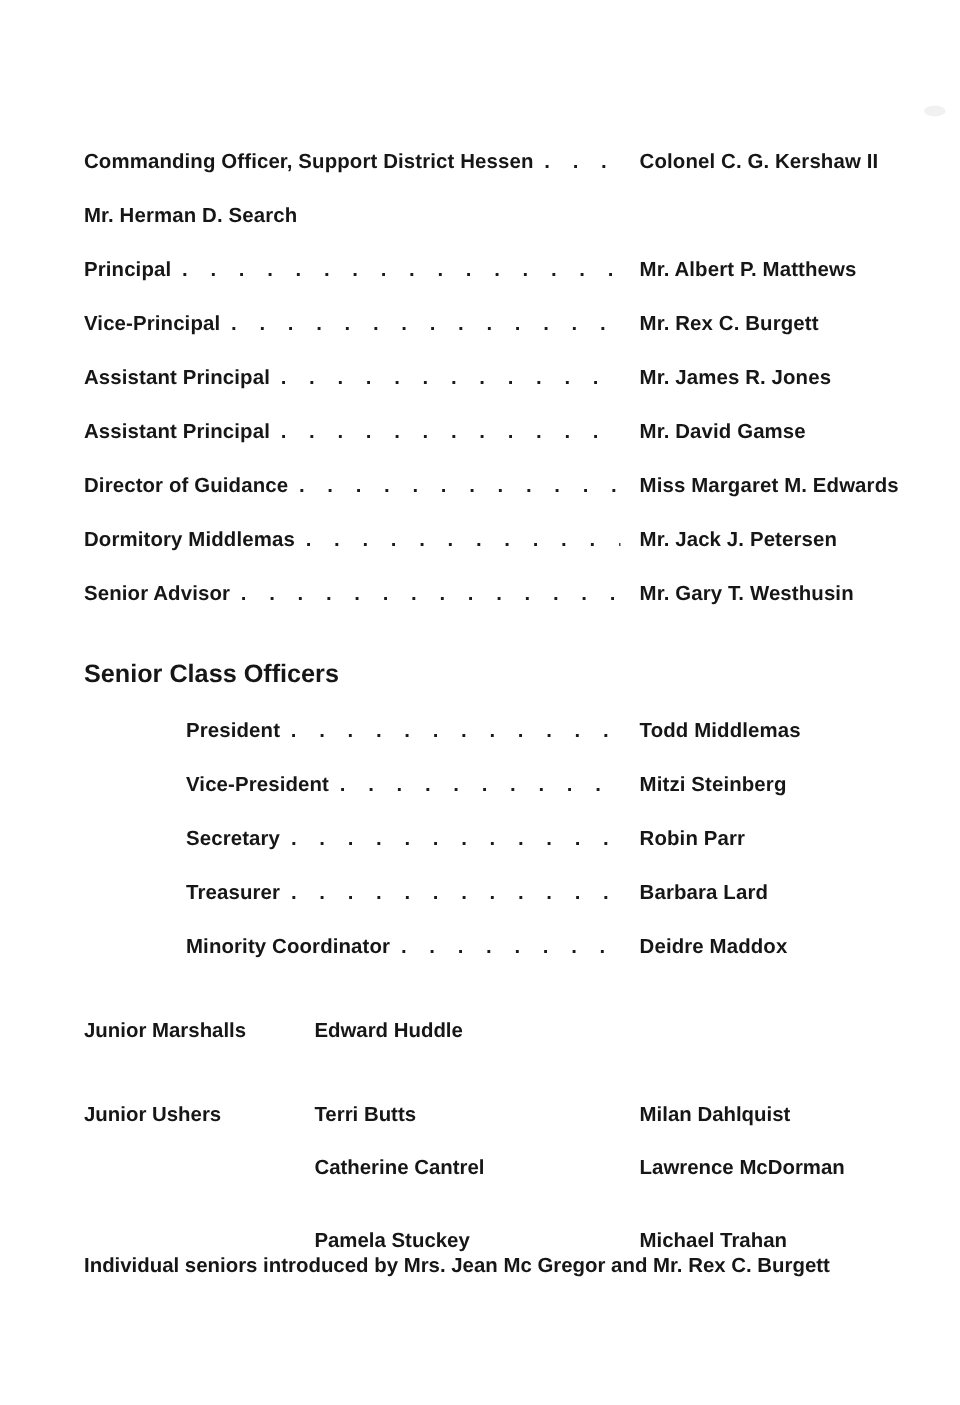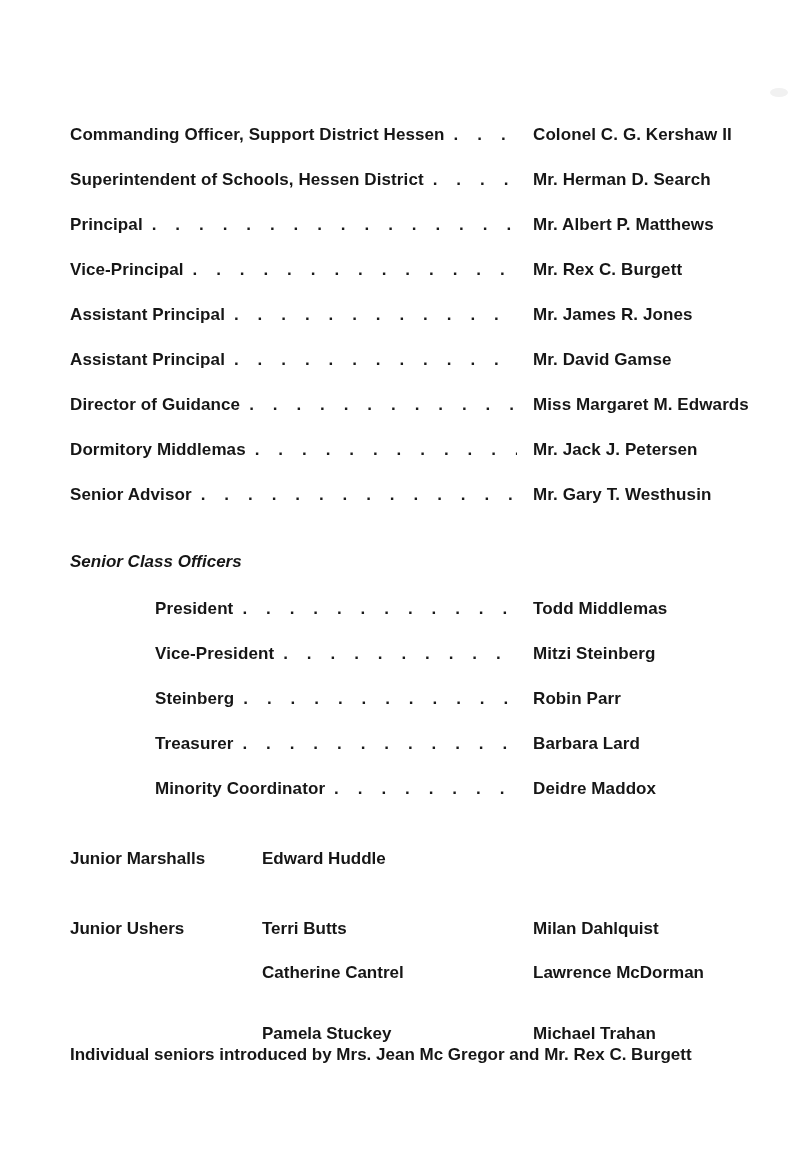--- a/index.html
+++ b/index.html
@@ -40,26 +40,25 @@
   .dots {
     flex: 1;
     overflow: hidden;
     white-space: nowrap;
     word-spacing: 14px;
     margin-right: 16px;
     color: #1a1a1a;
   }
   .name { white-space: nowrap; flex: none; }
   .heading {
-    font-size: 17px;
+    font-size: 21px;
     line-height: 21px;
     height: 21px;
     margin-top: 46px;
     margin-bottom: 0;
-    font-style: italic;
   }
   .officers-list { margin-top: 26px; }
   .three-col {
     display: flex;
     align-items: baseline;
     height: 21px;
     font-size: 17px;
     line-height: 21px;
   }
   .three-col .c1 { width: 192px; flex: none; white-space: nowrap; }
@@ -89,24 +88,20 @@
 
   <section>
     <div class="row">
       <span class="leftblock">
           <span class="label">Commanding Officer, Support District Hessen</span>
           <span class="dots">. . .</span>
         </span>
       <span class="name">Colonel C. G. Kershaw II</span>
     </div>
     <div class="row">
-      <span class="leftblock">
-          <span class="label">Superintendent of Schools, Hessen District</span>
-          <span class="dots">. . . .</span>
-        </span>
       <span class="name">Mr. Herman D. Search</span>
     </div>
     <div class="row">
       <span class="leftblock">
           <span class="label">Principal</span>
           <span class="dots">. . . . . . . . . . . . . . . .</span>
         </span>
       <span class="name">Mr. Albert P. Matthews</span>
     </div>
     <div class="row">
@@ -165,21 +160,21 @@
     </div>
     <div class="row officer-row">
       <span class="leftblock">
           <span class="label">Vice-President</span>
           <span class="dots">. . . . . . . . . .</span>
         </span>
       <span class="name">Mitzi Steinberg</span>
     </div>
     <div class="row officer-row">
       <span class="leftblock">
-          <span class="label">Steinberg</span>
+          <span class="label">Secretary</span>
           <span class="dots">. . . . . . . . . . . . .</span>
         </span>
       <span class="name">Robin Parr</span>
     </div>
     <div class="row officer-row">
       <span class="leftblock">
           <span class="label">Treasurer</span>
           <span class="dots">. . . . . . . . . . . . .</span>
         </span>
       <span class="name">Barbara Lard</span>

